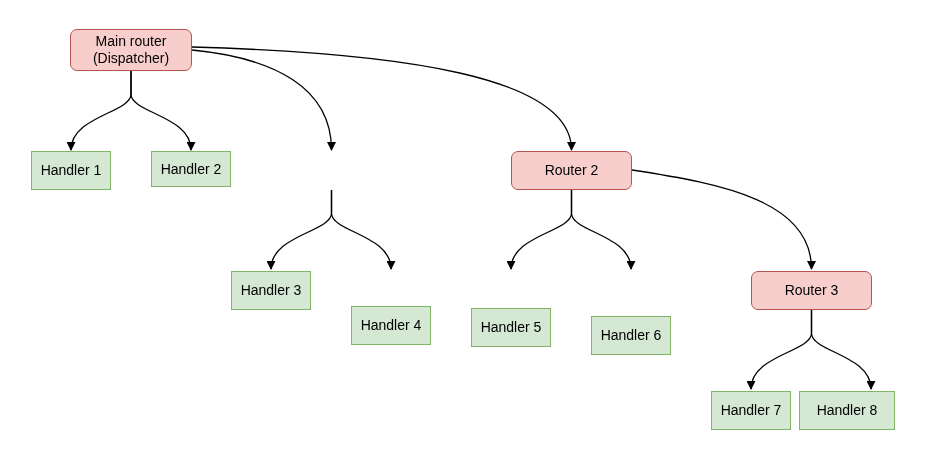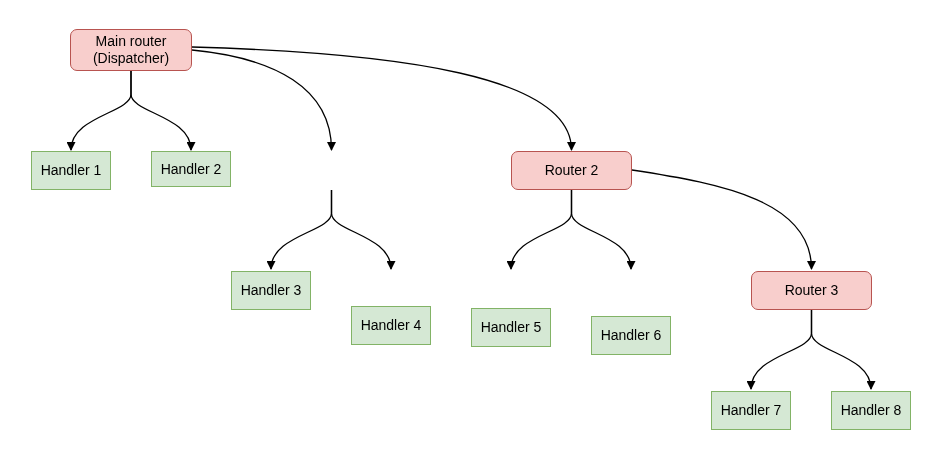--- a/index.html
+++ b/index.html
@@ -90,21 +90,21 @@
   </div>
 
   <div class="node router" style="left:751px; top:271px; width:121px; height:39px;">
     <span>Router 3</span>
   </div>
 
   <div class="node handler" style="left:711px; top:391px; width:80px; height:39px;">
     <span>Handler 7</span>
   </div>
 
-  <div class="node handler" style="left:831px; top:391px; width:80px; height:39px;">
+  <div class="node handler" style="left:799px; top:391px; width:96px; height:39px;">
     <span>Handler 8</span>
   </div>
 
   <svg id="edges" viewBox="0 0 941 461" xmlns="http://www.w3.org/2000/svg">
     <defs>
       <marker id="arrow" viewBox="0 0 10 10" refX="9" refY="5" markerWidth="11" markerHeight="9" orient="auto" markerUnits="userSpaceOnUse">
         <path d="M0,0 L10,5 L0,10 z" style="fill: var(--edge, #000000);"></path>
       </marker>
     </defs>
 

